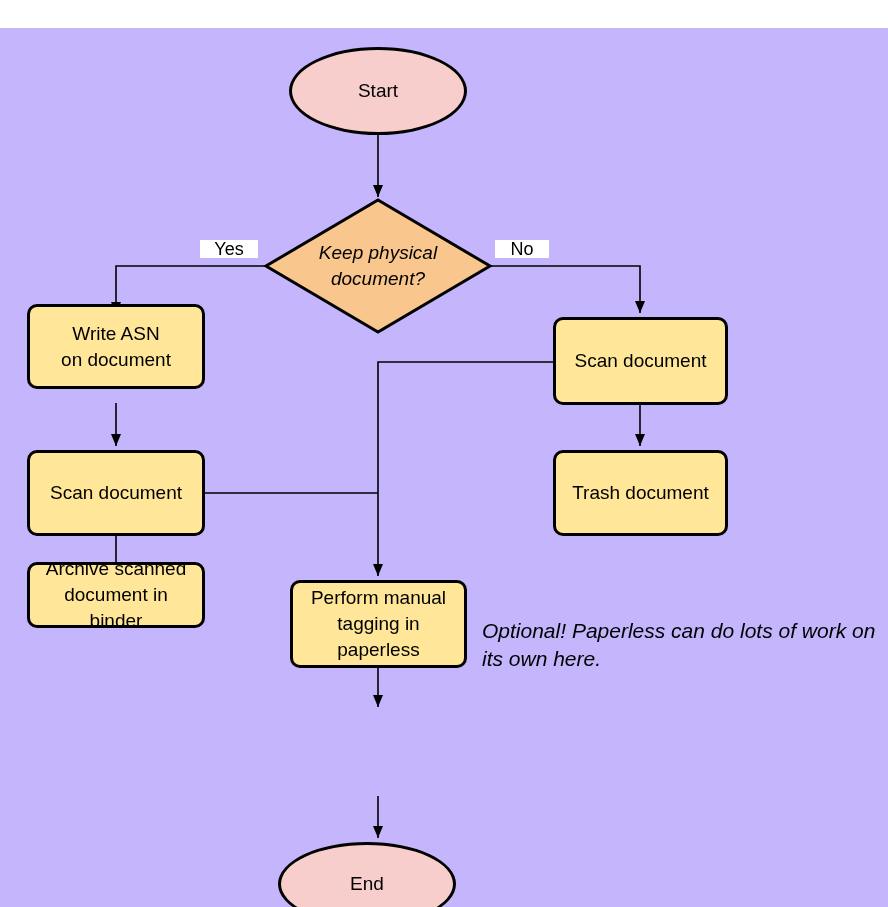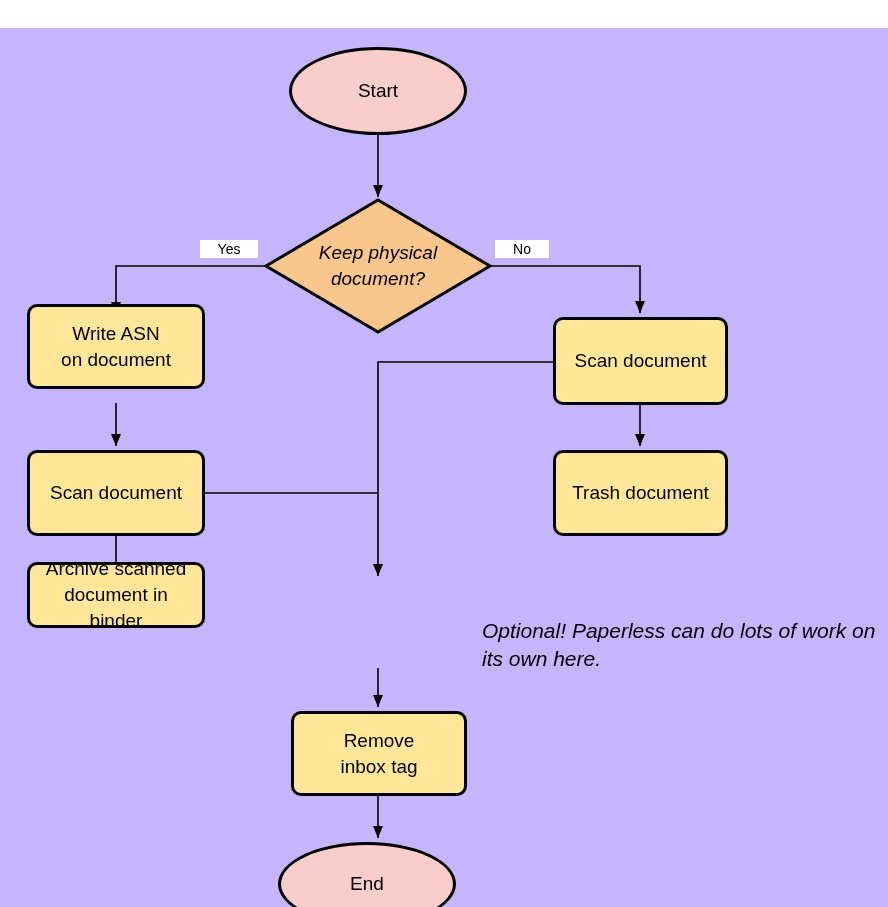--- a/index.html
+++ b/index.html
@@ -43,21 +43,21 @@
   .diamond-label {
     position: absolute;
     text-align: center;
     font-size: 19px;
     line-height: 26px;
     white-space: pre-line;
   }
   .edge-label {
     position: absolute;
     text-align: center;
-    font-size: 14px;
+    font-size: 18px;
     line-height: 18px;
     background: #ffffff;
     padding: 0 2px;
   }
   .annotation {
     position: absolute;
     font-size: 21px;
     line-height: 28px;
     font-style: italic;
     white-space: pre-line;
@@ -124,25 +124,26 @@
   </div>
 
   <div class="node process" style="left: 553px; top: 289px; width: 175px; height: 88px; background: rgb(255, 230, 153); border-color: rgb(0, 0, 0);">
     <span>Scan document</span>
   </div>
 
   <div class="node process" style="left: 553px; top: 422px; width: 175px; height: 86px; background: rgb(255, 230, 153); border-color: rgb(0, 0, 0);">
     <span>Trash document</span>
   </div>
 
+  <div class="node process" style="left: 290px; top: 552px; width: 177px; height: 88px; background: rgb(255, 230, 153); border-color: rgb(0, 0, 0);">
+    <span>Perform manual
+tagging in
+paperless</span>
+  </div>
 
-  <div class="node process" style="left: 291px; top: 683px; width: 176px; height: 85px; background: rgb(255, 230, 153); border-color: rgb(0, 0, 0);">
-    <span>Remove
-inbox tag</span>
-  </div>
 
   <div class="node terminal" style="left: 278px; top: 814px; width: 178px; height: 84px; background: rgb(248, 206, 204); border-color: rgb(0, 0, 0);">
     <span>End</span>
   </div>
 
   <div class="annotation" style="left:482px; top:589px; width:410px;">Optional! Paperless can do lots of work on
 its own here.</div>
 
   <div class="bottom-hairline"></div>
 </div>

